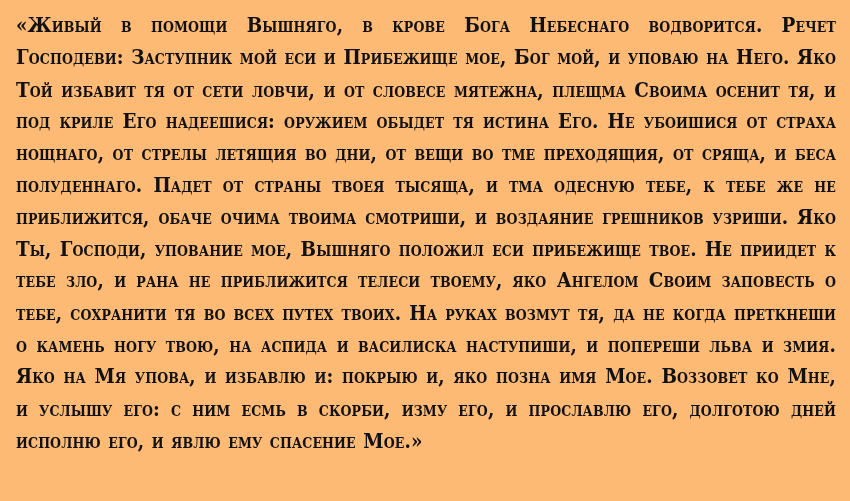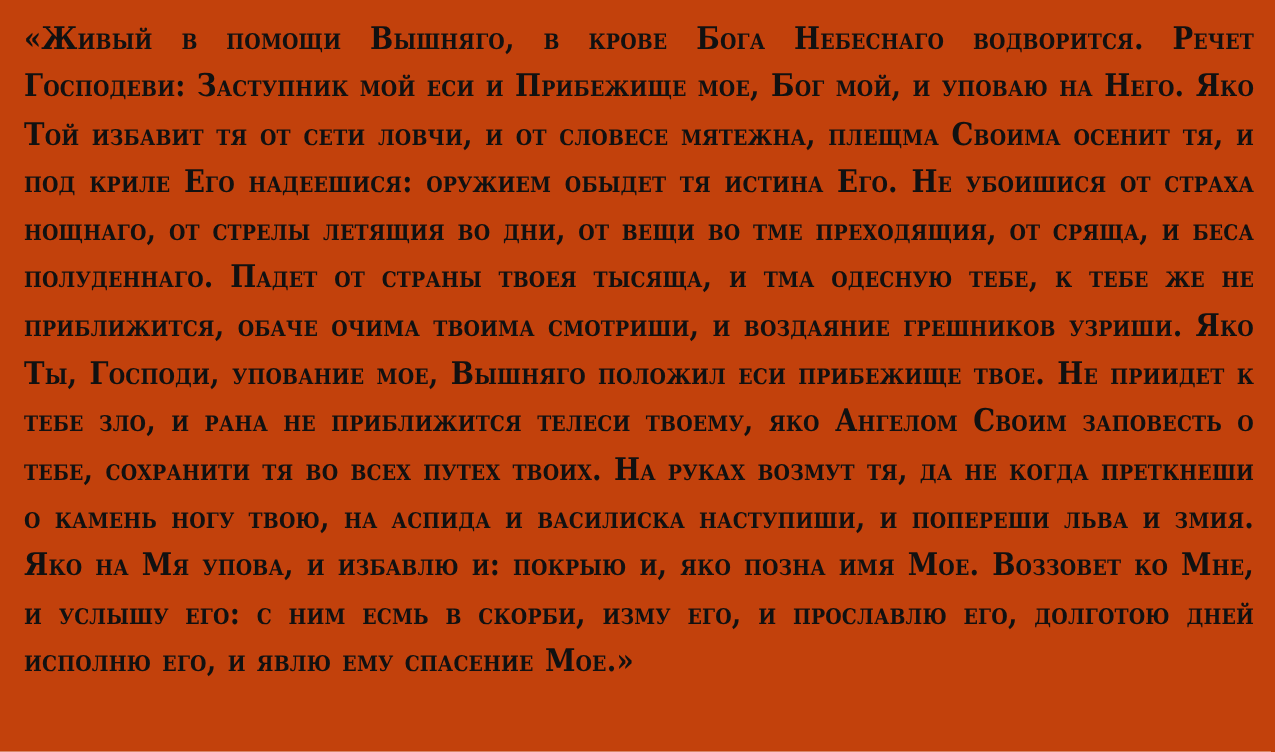--- a/index.html
+++ b/index.html
@@ -11,21 +11,21 @@
     width: 850px;
     height: 501px;
     overflow: hidden;
     font-family: "DejaVu Serif", serif;
   }
   #page {
     box-sizing: border-box;
     width: 850px;
     height: 501px;
     padding: 10px 14px 10px 16px;
-    background: #c2410c;
+    background: #fdba74;
   }
   .psalm-text {
     font-family: "DejaVu Serif", serif;
     font-size: 20.4px;
     line-height: 31.3px;
     color: #111111;
     text-align: justify;
     text-align-last: left;
     font-weight: 600;
     letter-spacing: 0.1px;

